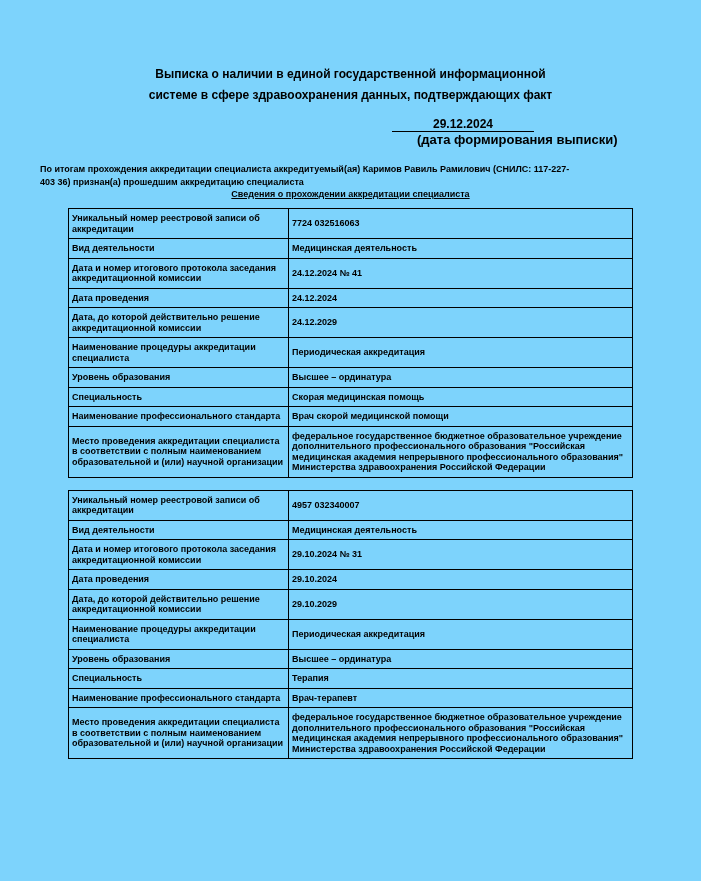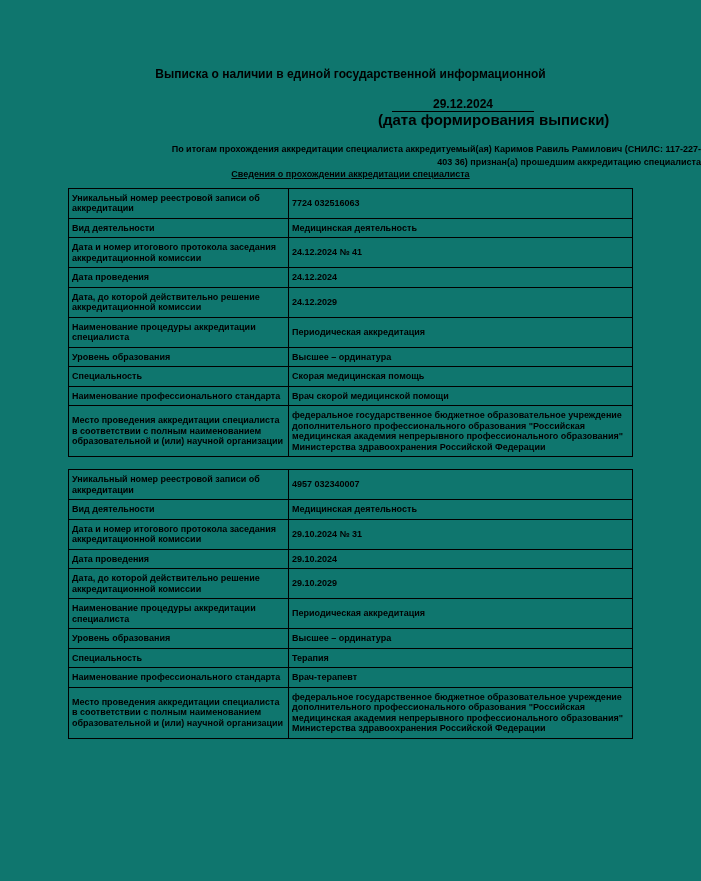--- a/index.html
+++ b/index.html
@@ -2,21 +2,21 @@
 <html><head>
 <meta charset="utf-8">
 <style>
   html, body { margin: 0; padding: 0; background: #ffffff; }
   .page {
     position: relative;
     width: 701px;
     height: 881px;
     box-sizing: border-box;
     padding-top: 64px;
-    background: #0f766e;
+    background: #7dd3fc;
     color: #000000;
     font-family: "Liberation Sans", sans-serif;
     font-weight: 700;
     overflow: hidden;
   }
   .title {
     text-align: center;
     font-size: 12px;
     line-height: 20.5px;
   }
@@ -28,27 +28,28 @@
   .date-underline {
     width: 142px;
     margin: 0 auto;
     border-bottom: 1.5px solid #000;
     padding-bottom: 1px;
     font-size: 12px;
     line-height: 12px;
   }
   .date-label {
     margin-top: 2px;
-    font-size: 15px;
+    font-size: 13px;
     line-height: 12px;
     white-space: nowrap;
+    margin-left: 39px;
   }
   .intro {
     margin-top: 17px;
-    text-align: right;
+    text-align: left;
     font-size: 9px;
     line-height: 13px;
     margin-left: 40px;
   }
   .section-heading {
     text-align: center;
     font-size: 9px;
     line-height: 11px;
     text-decoration: underline;
   }
@@ -78,20 +79,21 @@
   td.lc { width: 213px; }
   td.vc { width: 337px; padding-left: 4px; margin-left: 17px; }
 </style>
 </head>
 <body>
 
 <div class="page">
 
   <div class="title">
     <div>Выписка о наличии в единой государственной информационной</div>
+    <div>системе в сфере здравоохранения данных, подтверждающих факт</div>
   </div>
 
   <div class="date-block">
     <div class="date-underline">29.12.2024</div>
     <div class="date-label">(дата формирования выписки)</div>
   </div>
 
   <div class="intro">
     <div>По итогам прохождения аккредитации специалиста аккредитуемый(ая) Каримов Равиль Рамилович (СНИЛС: 117-227-</div>
     <div>403 36) признан(а) прошедшим аккредитацию специалиста</div>

